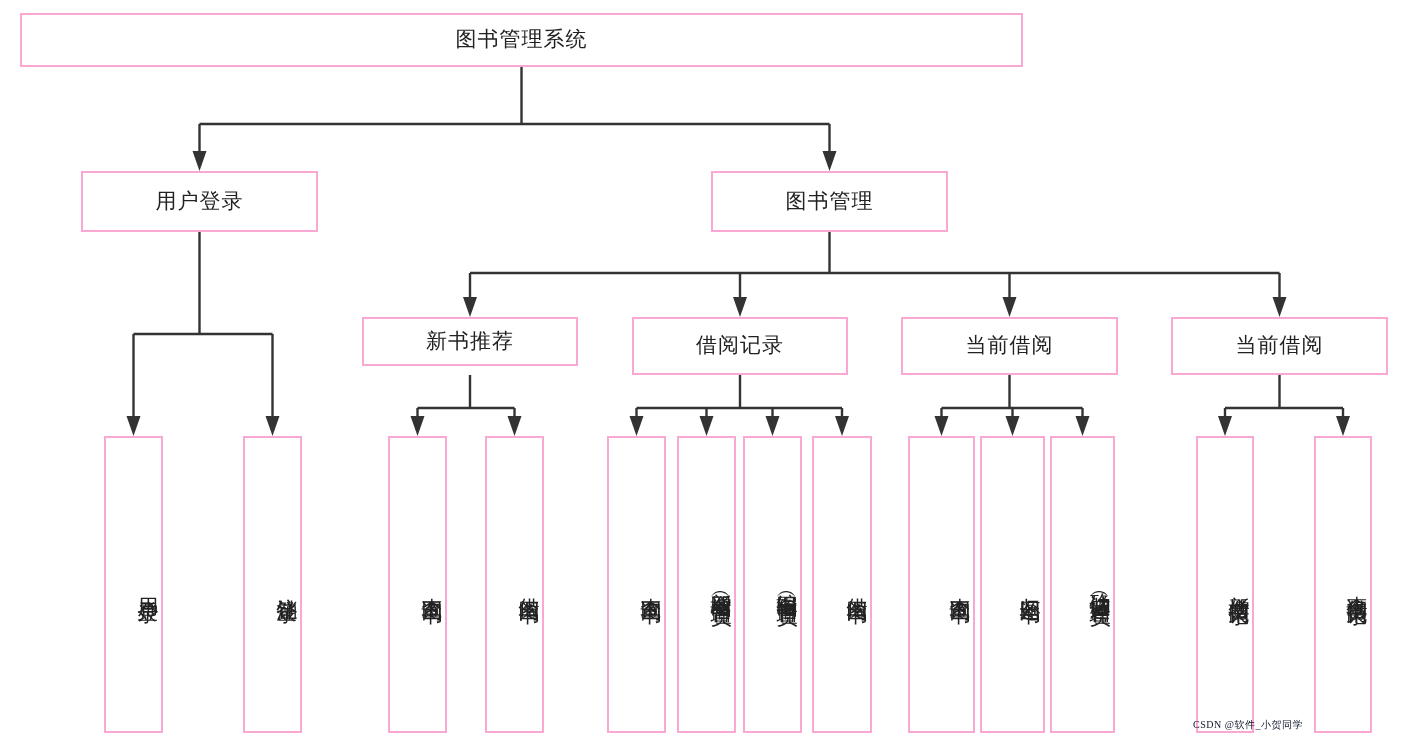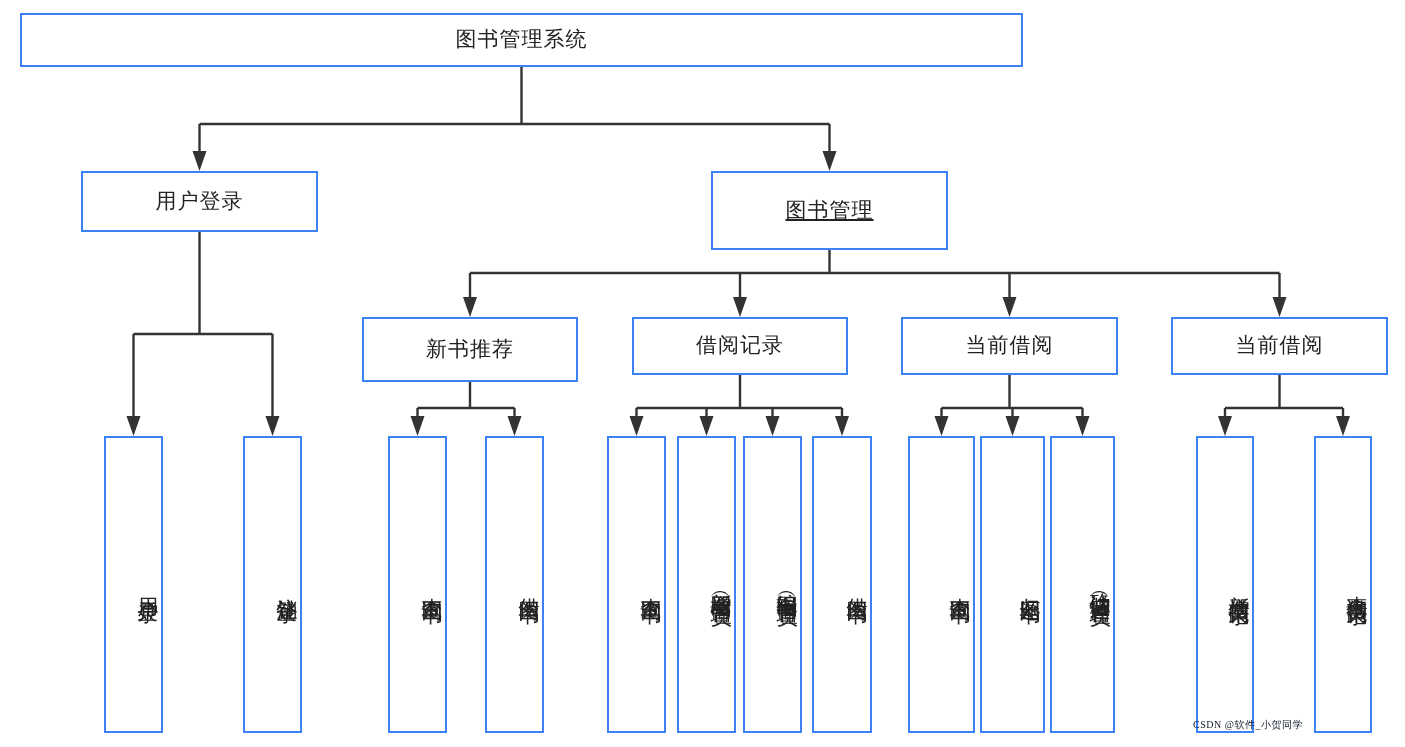--- a/index.html
+++ b/index.html
@@ -18,21 +18,21 @@
   #edges {
     position: absolute;
     left: 0; top: 0;
     width: 1405px;
     height: 747px;
     pointer-events: none;
   }
   .node {
     position: absolute;
     box-sizing: border-box;
-    border: 2px solid #3b82f6;
+    border: 2px solid #f9a8d4;
     background: #ffffff;
     display: flex;
     align-items: center;
     justify-content: center;
     color: #222222;
   }
   .node-h {
     font-size: 21px;
     line-height: 1.2;
     letter-spacing: 1px;
@@ -116,23 +116,23 @@
       <line x1="1225" y1="408" x2="1343" y2="408" stroke="#333333" stroke-width="2.4"></line>
       <line x1="1225" y1="408" x2="1225" y2="418" stroke="#333333" stroke-width="2.4"></line>
       <polygon points="1218,416 1232,416 1225,436" fill="#333333"></polygon>
       <line x1="1343" y1="408" x2="1343" y2="418" stroke="#333333" stroke-width="2.4"></line>
       <polygon points="1336,416 1350,416 1343,436" fill="#333333"></polygon>
     </svg>
 
   <div class="node node-h" style="left: 20px; top: 13px; width: 1003px; height: 54px;">图书管理系统</div>
 
   <div class="node node-h" style="left: 81px; top: 171px; width: 237px; height: 61px;">用户登录</div>
-  <div class="node node-h" style="left: 711px; top: 171px; width: 237px; height: 79px; text-decoration: underline;">图书管理</div>
+  <div class="node node-h" style="left: 711px; top: 171px; width: 237px; height: 61px;">图书管理</div>
 
-  <div class="node node-h" style="left: 362px; top: 317px; width: 216px; height: 65px;">新书推荐</div>
+  <div class="node node-h" style="left: 362px; top: 317px; width: 216px; height: 49px;">新书推荐</div>
   <div class="node node-h" style="left: 632px; top: 317px; width: 216px; height: 58px;">借阅记录</div>
   <div class="node node-h" style="left: 901px; top: 317px; width: 217px; height: 58px;">当前借阅</div>
   <div class="node node-h" style="left: 1171px; top: 317px; width: 217px; height: 58px;">当前借阅</div>
 
   <div class="node node-v" style="left: 104px; top: 436px; width: 59px; height: 297px;">用户登录</div>
   <div class="node node-v" style="left: 243px; top: 436px; width: 59px; height: 297px;">注销登录</div>
   <div class="node node-v" style="left: 388px; top: 436px; width: 59px; height: 297px;">查询图书</div>
   <div class="node node-v" style="left: 485px; top: 436px; width: 59px; height: 297px;">借阅图书</div>
   <div class="node node-v" style="left: 607px; top: 436px; width: 59px; height: 297px;">查询图书</div>
   <div class="node node-v tall-top" style="left: 677px; top: 436px; width: 59px; height: 297px;">新增图书（管理员）</div>

